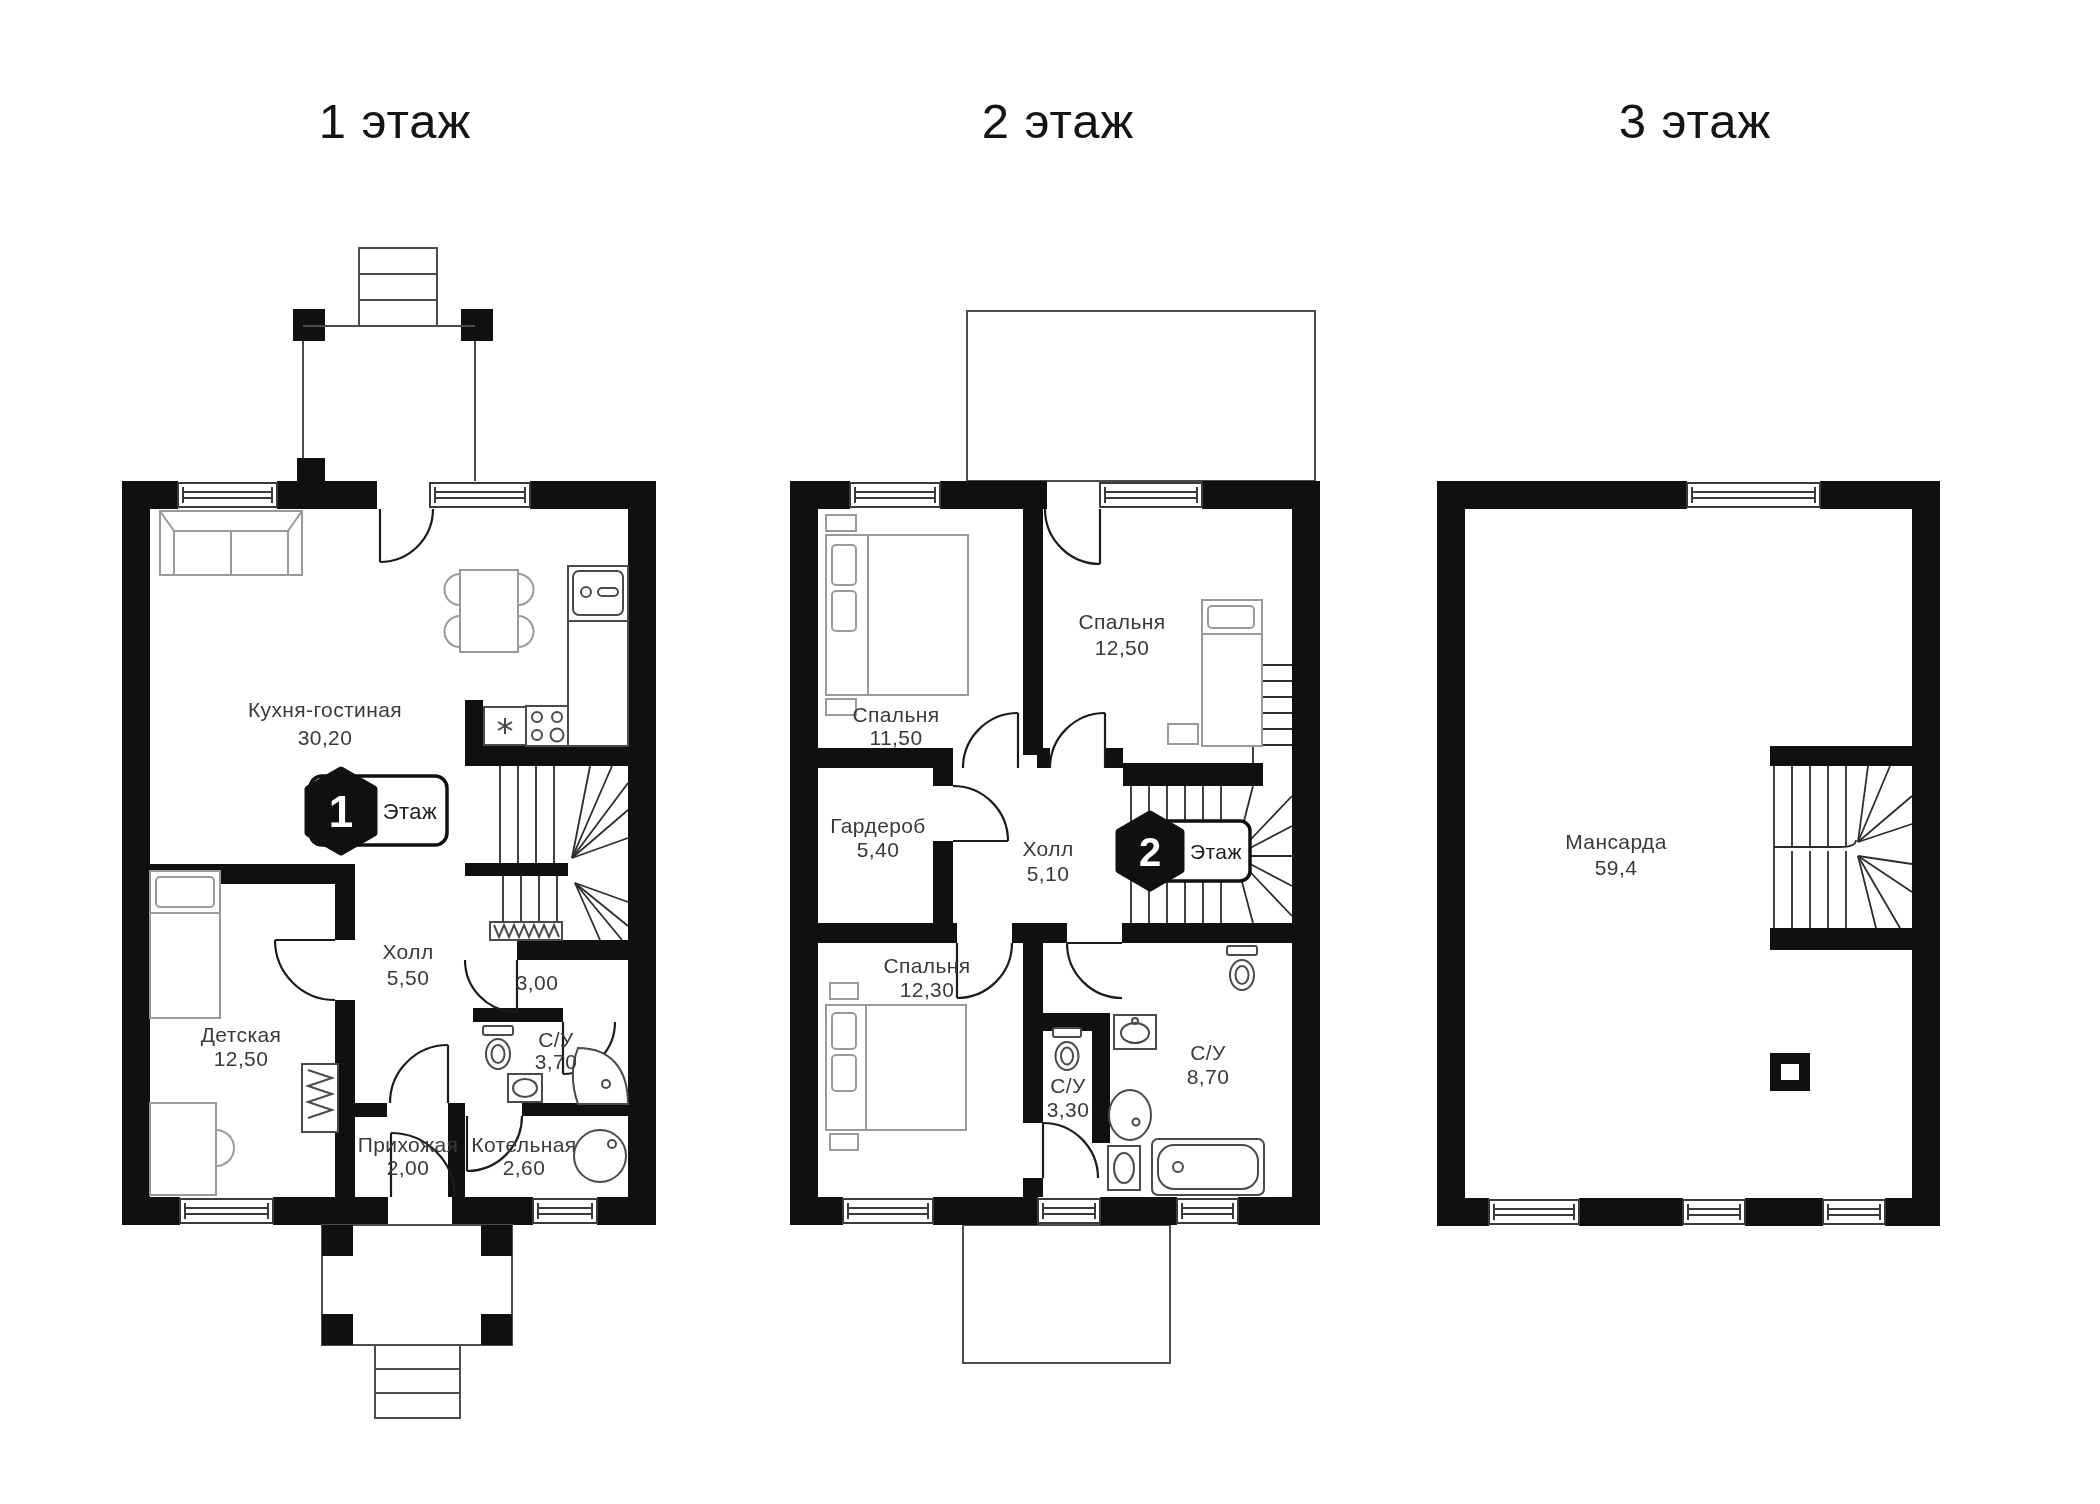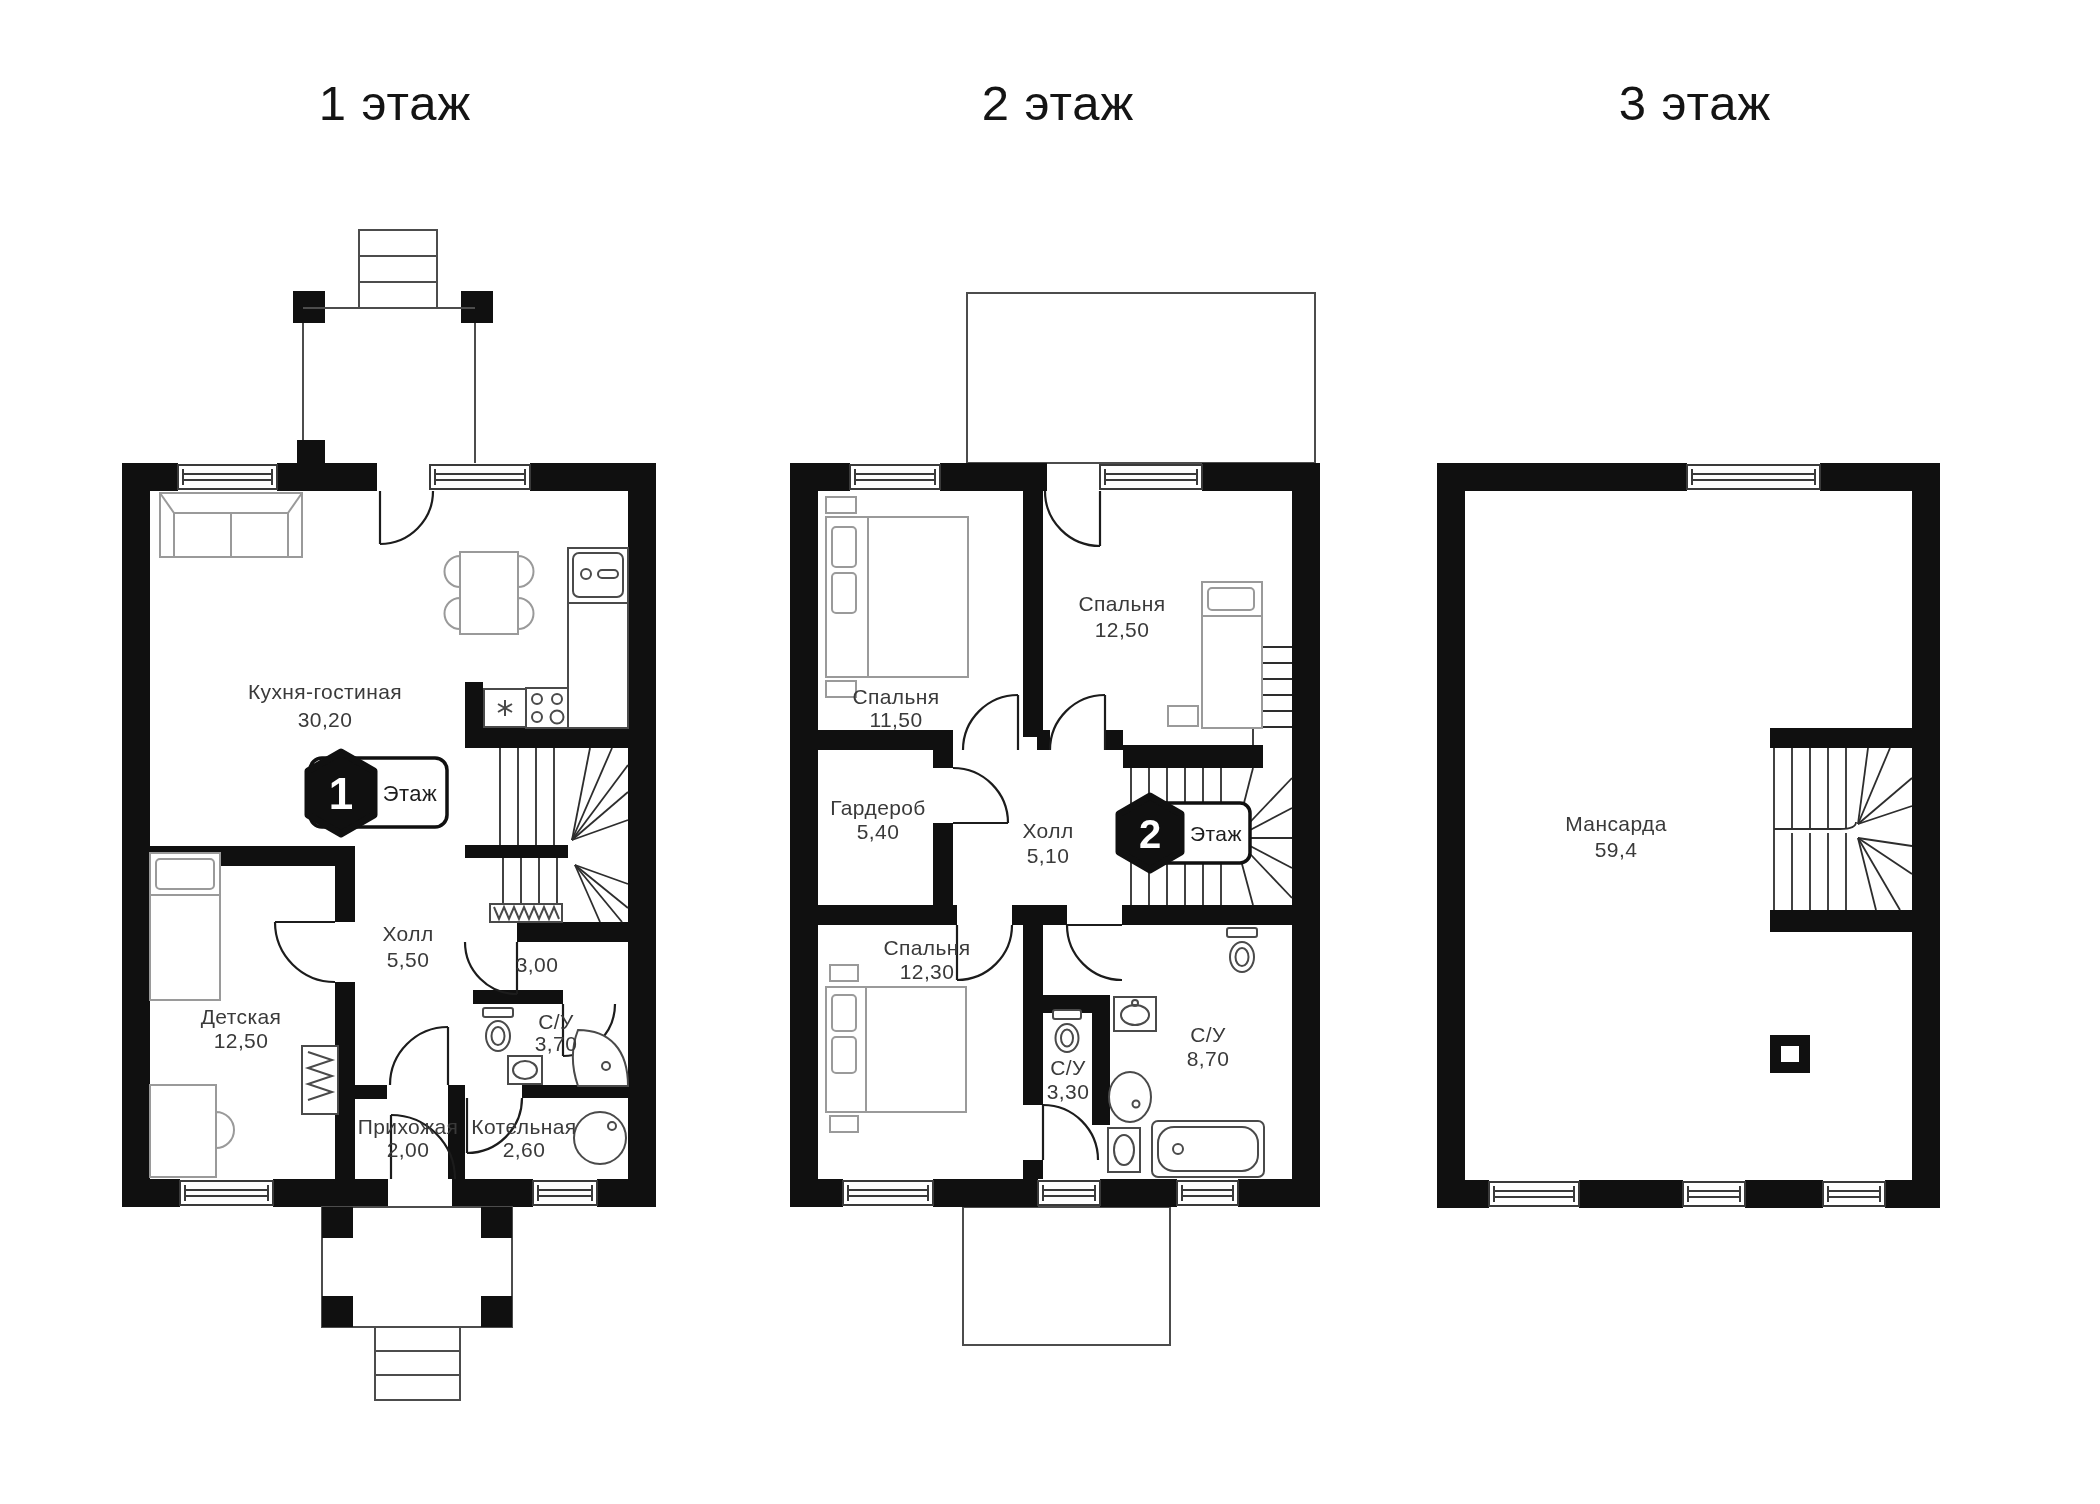--- a/index.html
+++ b/index.html
@@ -1,16 +1,16 @@
 <!DOCTYPE html>
 <html style="--wall: #101010; --text: #3a3a3a; --title: #141414; --bg: #ffffff;"><head>
 <meta charset="utf-8">
 <style>
   html,body{margin:0;padding:0;background:#fff;}
-  #stage{width:2100px;height:1456px;position:relative;background:var(--bg,#fff);}
+  #stage{width:2100px;height:1456px;position:relative;background:var(--bg,#fff);margin-top:18px;}
   svg{display:block;}
   text{font-family:"Liberation Sans","DejaVu Sans",sans-serif;fill:var(--text,#3a3a3a);text-anchor:middle;}
   .title{font-size:49px;fill:var(--title,#141414);letter-spacing:1px;}
   .rname,.rarea{font-size:21px;letter-spacing:.4px;}
   .badge-num{font-size:44px;font-weight:bold;fill:#ffffff;}
   .badge-num2{font-size:40px;font-weight:bold;fill:#ffffff;}
   .badge-word{font-size:22px;fill:#1d1d1d;letter-spacing:.5px;}
   .badge-word2{font-size:21px;fill:#1d1d1d;letter-spacing:.5px;}
   .w{fill:var(--wall,#101010);stroke:none;}
   .thin{stroke:#4c4c4c;stroke-width:2;fill:none;}

